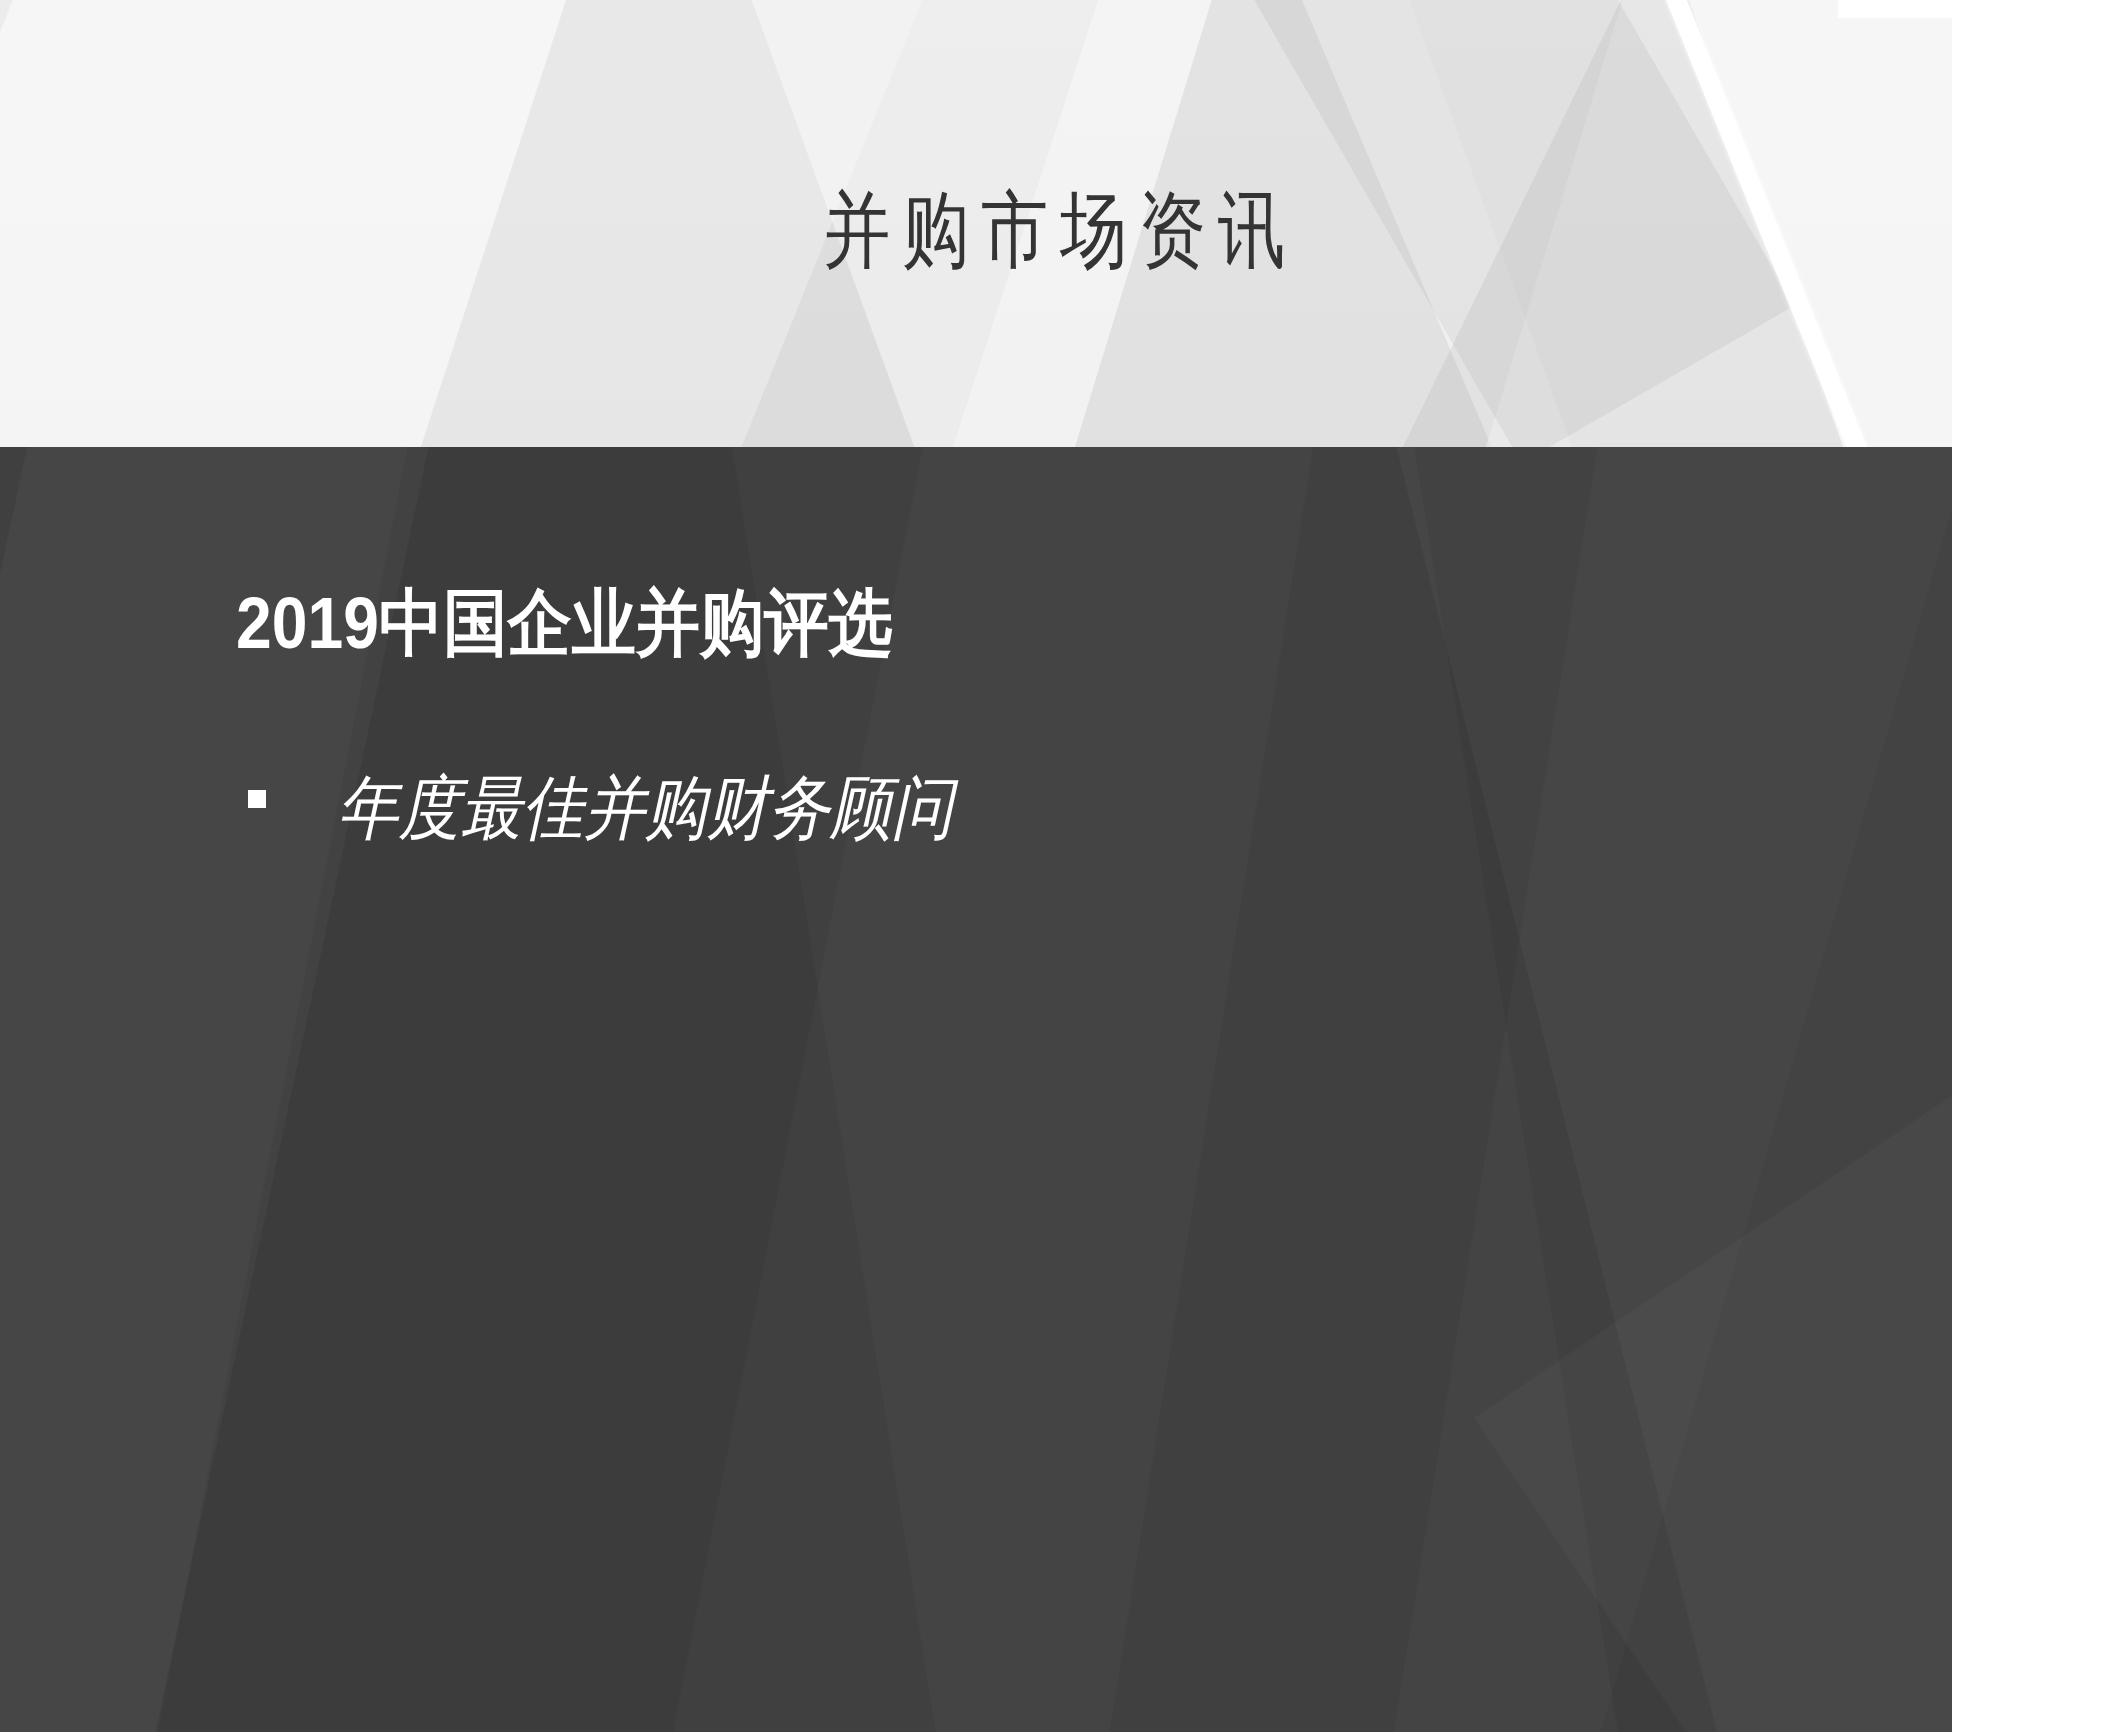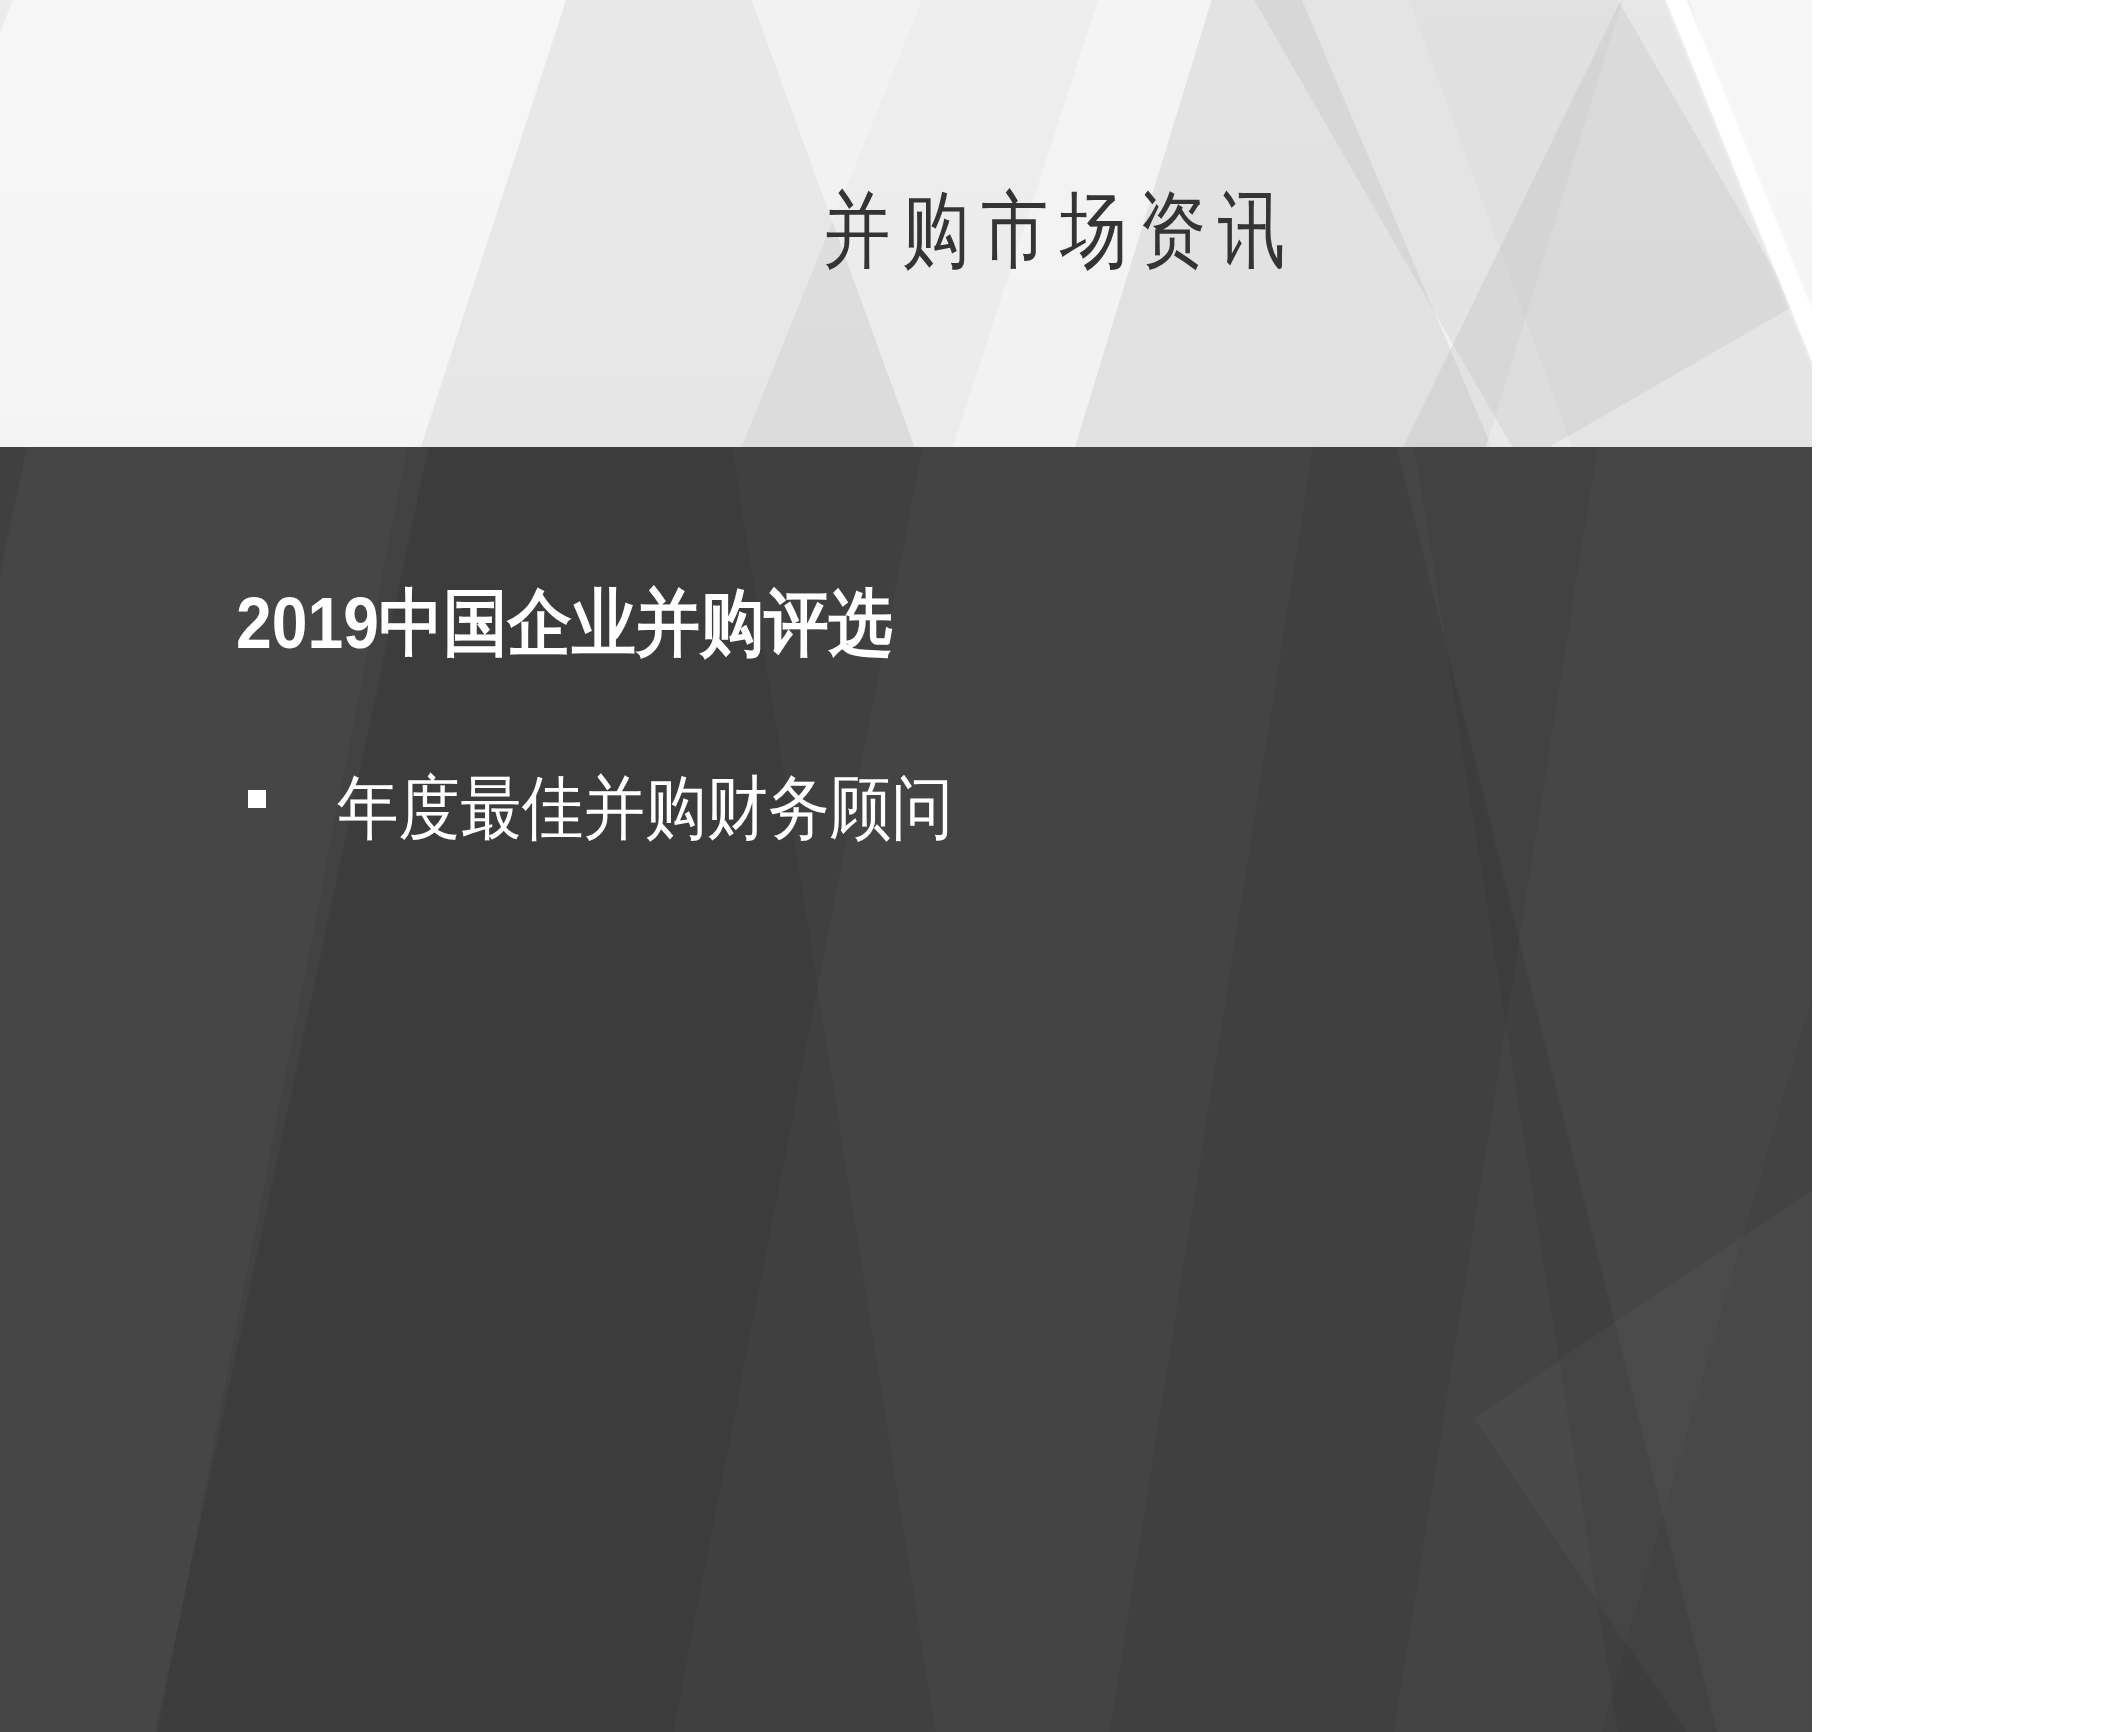--- a/index.html
+++ b/index.html
@@ -6,21 +6,21 @@
     margin: 0;
     padding: 0;
     background: #ffffff;
   }
   body {
     font-family: "Liberation Sans", "DejaVu Sans", sans-serif;
   }
 
   #slide {
     position: relative;
-    width: 1812px;
+    width: 1952px;
     height: 1733px;
     overflow: hidden;
     background: #ffffff;
   }
 
   
   .header {
     position: absolute;
     left: 0;
     top: 0;
@@ -202,20 +202,21 @@
     white-space: nowrap;
     transform: scaleX(0.88);
     transform-origin: left center;
   }
 
   .bullet-list {
     position: absolute;
     left: 236px;
     top: 315px;
     width: 1742px;
+    font-style: italic;
   }
   .bullet-item {
     position: relative;
     display: block;
     margin-bottom: 46px;
   }
   .bullet-marker {
     position: absolute;
     left: 12.4px;
     top: 28px;

